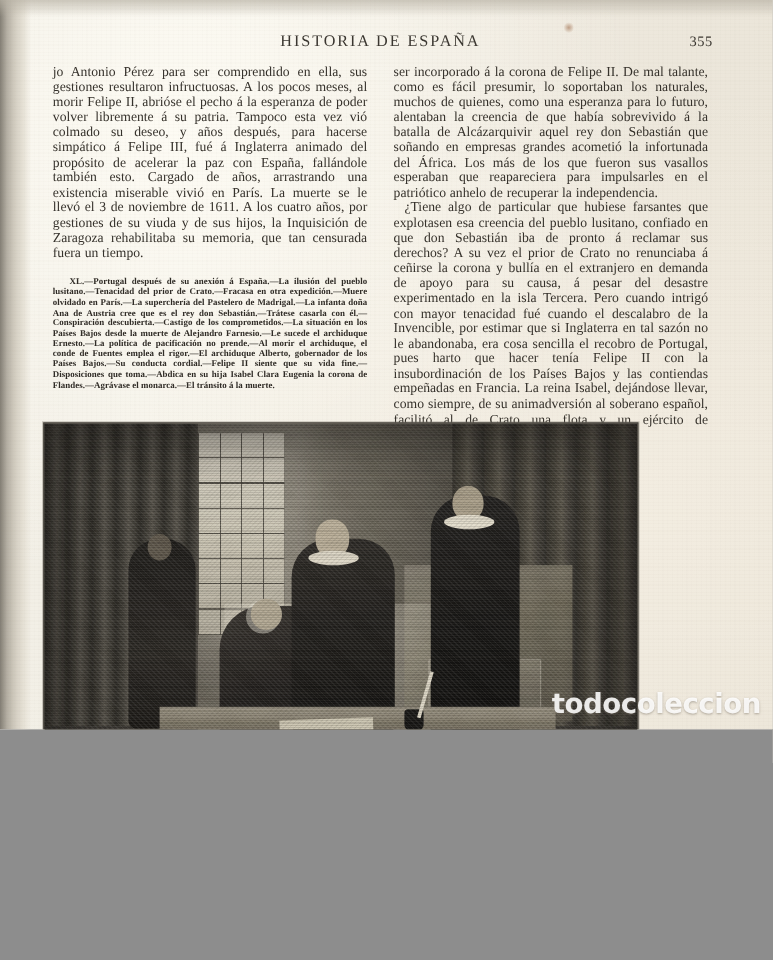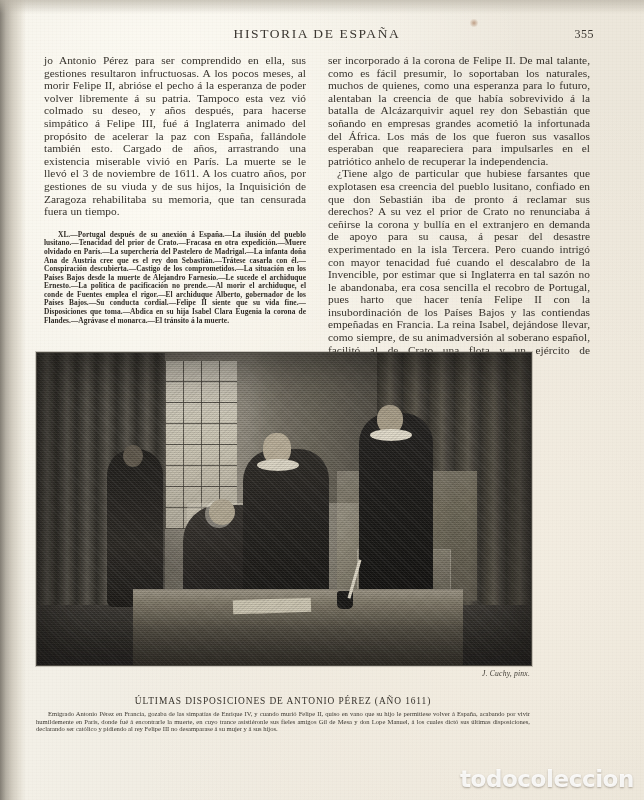--- a/index.html
+++ b/index.html
@@ -3,21 +3,21 @@
 <meta charset="utf-8">
 <style>
   html, body {
     margin: 0;
     padding: 0;
     background: #8d8d8d;
   }
   #page {
     position: relative;
     width: 644px;
-    height: 800px;
+    height: 608px;
     overflow: hidden;
     background: #e8e4dc;
     font-family: "Liberation Serif", "DejaVu Serif", serif;
   }
   
   #paper {
     position: absolute;
     inset: 0;
     background:
       radial-gradient(ellipse at 22% 18%, rgba(255,253,246,0.85) 0%, rgba(255,253,246,0) 55%),

